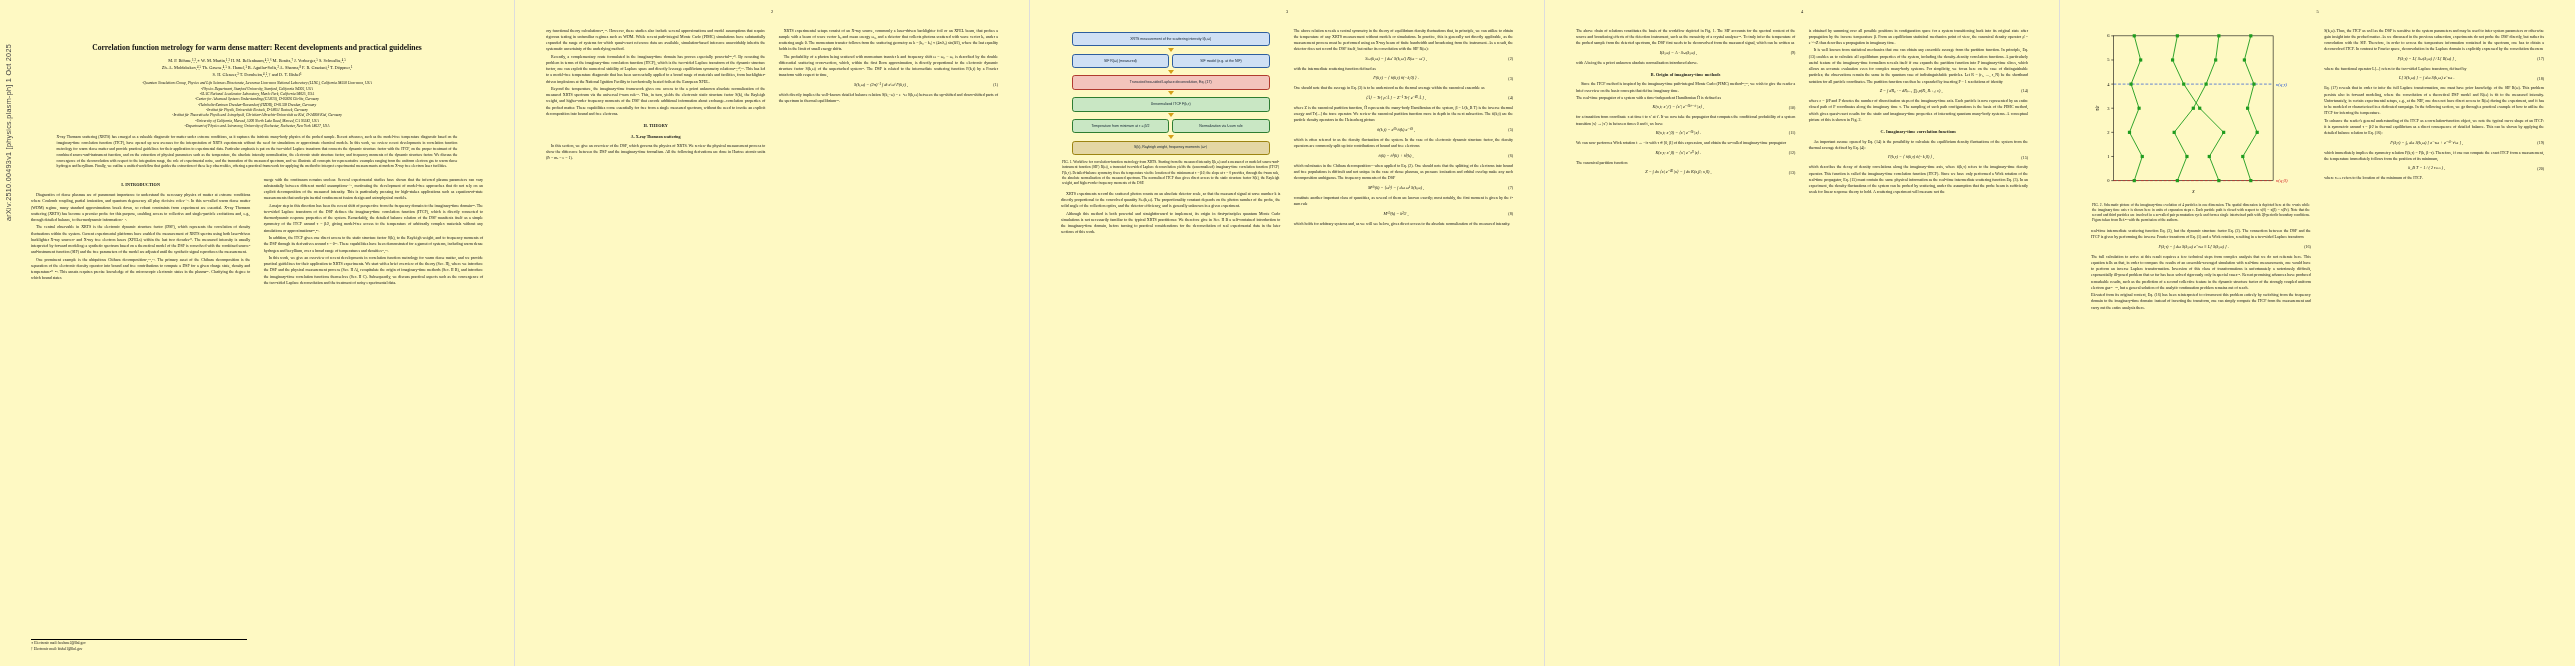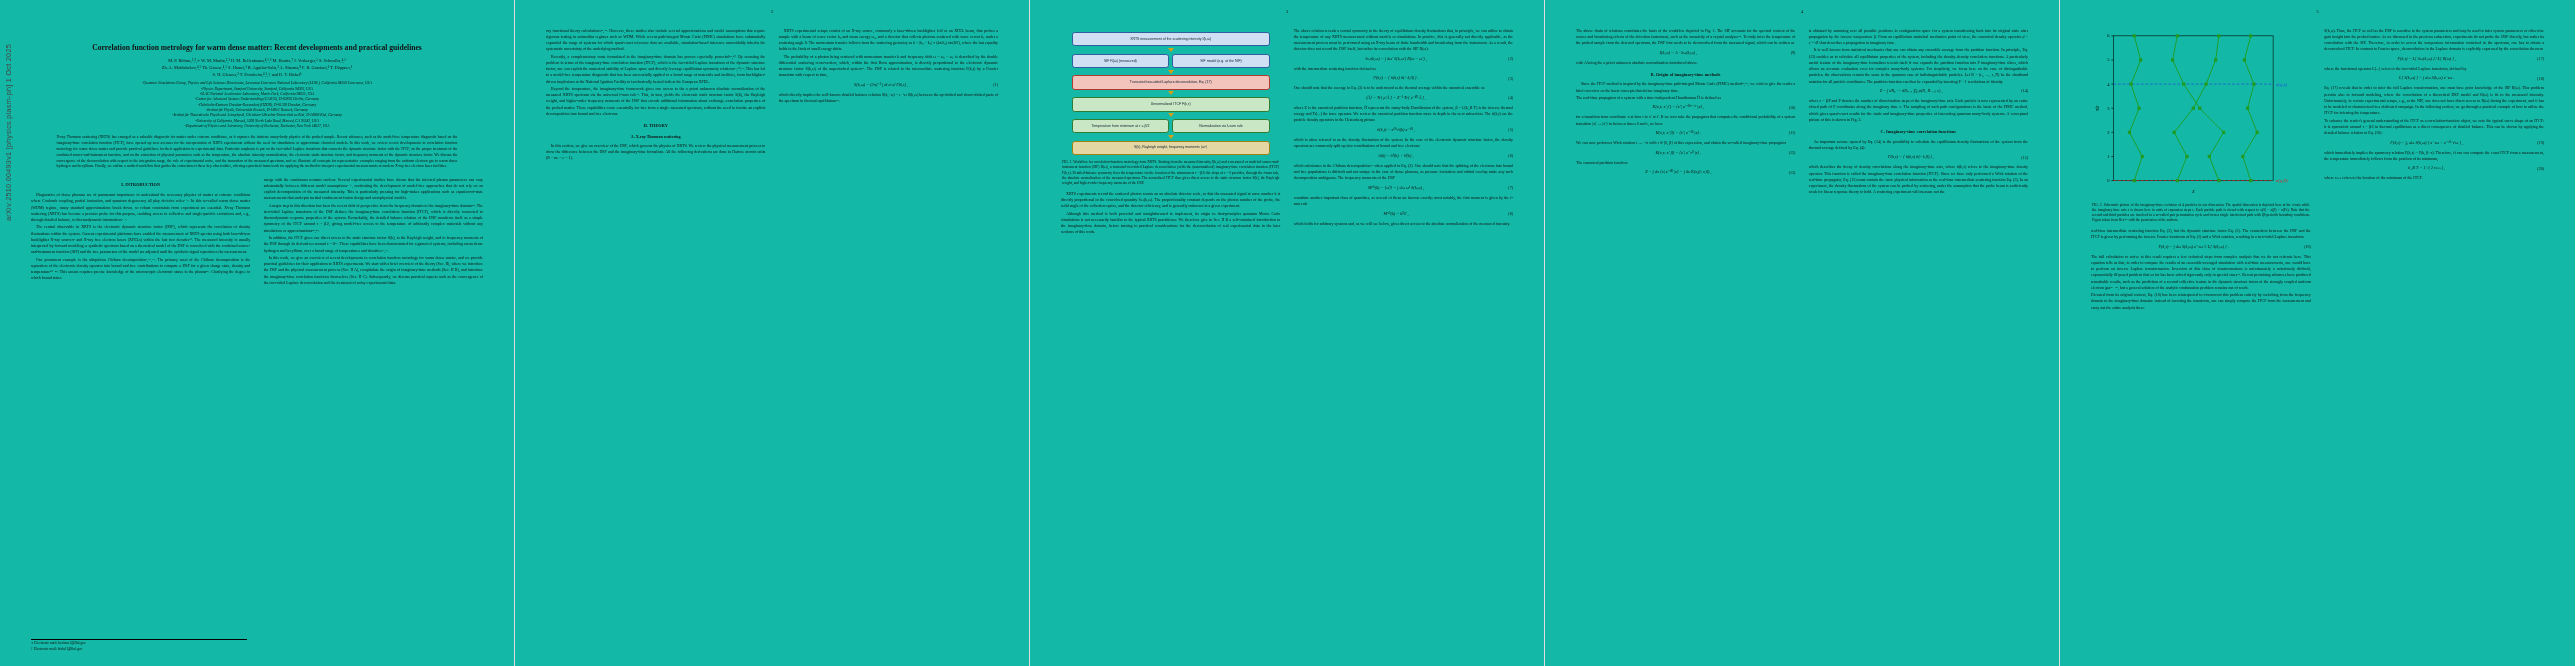--- a/index.html
+++ b/index.html
@@ -1,18 +1,18 @@
 <!DOCTYPE html>
 <html style="font-size:9px"><head>
 <meta charset="utf-8">
 <style>
   html,body{margin:0;padding:0;background:#ffffff;}
   body{width:2576px;height:667px;overflow:hidden;font-family:"Liberation Serif","DejaVu Serif",serif;color:#111;}
   .spread{display:flex;width:2576px;height:667px;}
-  .page{position:relative;width:515px;height:667px;box-sizing:border-box;background:#14b8a6;
+  .page{position:relative;width:515px;height:667px;box-sizing:border-box;background:#fef9c3;
         padding:21px 31px 16.7px;border-right:0.6px solid #ddd;overflow:hidden;}
   .page:last-child{border-right:none;}
   .pagenum{position:absolute;top:9px;left:0;right:0;text-align:center;font-size:4.4px;}
   .arxiv-stamp{position:absolute;left:4.4px;top:44px;writing-mode:vertical-rl;transform:rotate(180deg);
         font-family:"Liberation Sans","DejaVu Sans",sans-serif;font-size:7.2px;letter-spacing:0.3px;color:#444;}
   .front{margin-top:22px;}
   .title{text-align:center;font-weight:bold;font-size:7.6px;line-height:1.3;margin:0 10px 5px;}
   .authors{text-align:center;font-size:4.4px;line-height:1.55;}
   .affils{margin-top:2.8px;}
   .affil-line{text-align:center;font-style:italic;font-size:3.7px;line-height:1.45;}

